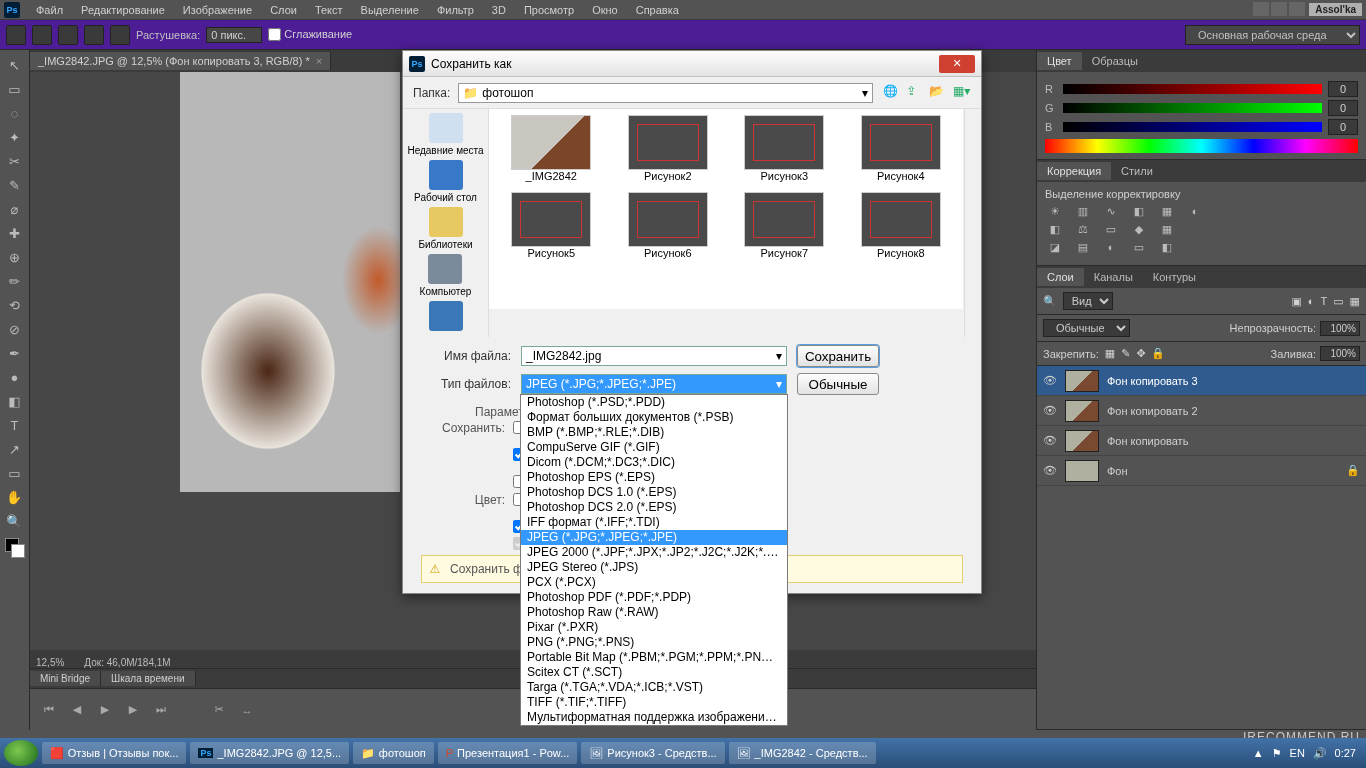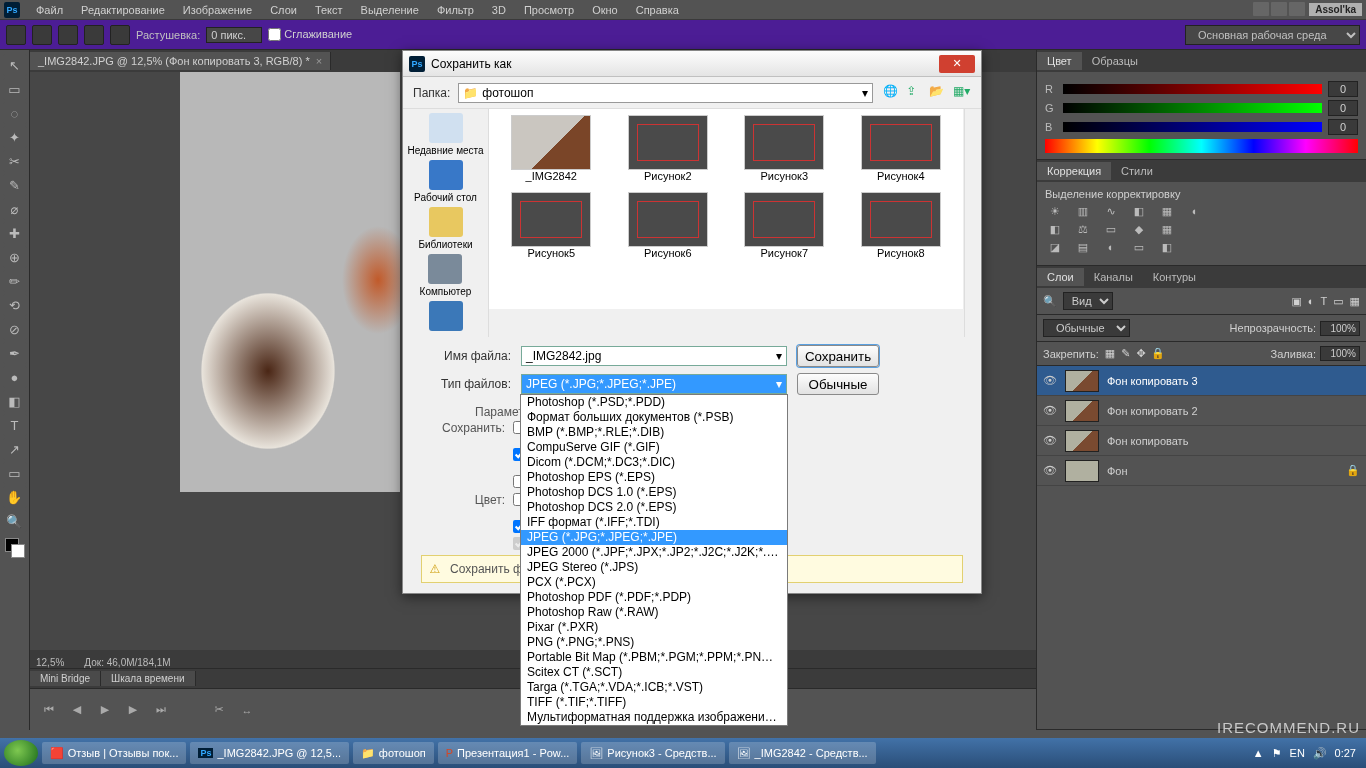--- a/index.html
+++ b/index.html
@@ -128,21 +128,21 @@
   .chk { display: flex; align-items: flex-start; gap: 3px; }
   .chk input { margin: 0; }
   .warn { width: 14px; height: 14px; display: inline-flex; align-items: center; justify-content: center; color: #c90; }
 
   
   .taskbar { position: absolute; left: 0; right: 0; bottom: 0; height: 30px; background: linear-gradient(#4272a8, #2a4e78); display: flex; align-items: center; padding: 0 4px; gap: 4px; font-size: 11px; color: #fff; }
   .start { width: 34px; height: 26px; border-radius: 50%; background: radial-gradient(circle at 40% 40%, #7ec850, #1a6b1a); }
   .tb-item { background: rgba(255,255,255,0.2); border-radius: 2px; padding: 3px 8px; display: flex; align-items: center; gap: 4px; height: 22px; max-width: 170px; overflow: hidden; white-space: nowrap; text-overflow: ellipsis; }
   .tray { margin-left: auto; display: flex; align-items: center; gap: 8px; padding-right: 6px; }
 
-  .watermark { position: absolute; right: 6px; bottom: 32px; color: #ddd; font-size: 15px; letter-spacing: 1px; opacity: .85; pointer-events: none; }
+  .watermark { position: absolute; right: 6px; bottom: 24px; color: #ddd; font-size: 12px; letter-spacing: 1px; opacity: .85; pointer-events: none; }
 </style>
 </head>
 <body>
 
 <div class="top-bar">
   <div class="ps-badge">Ps</div>
   <div class="menu-items">
     <span>Файл</span>
     <span>Редактирование</span>
     <span>Изображение</span>

